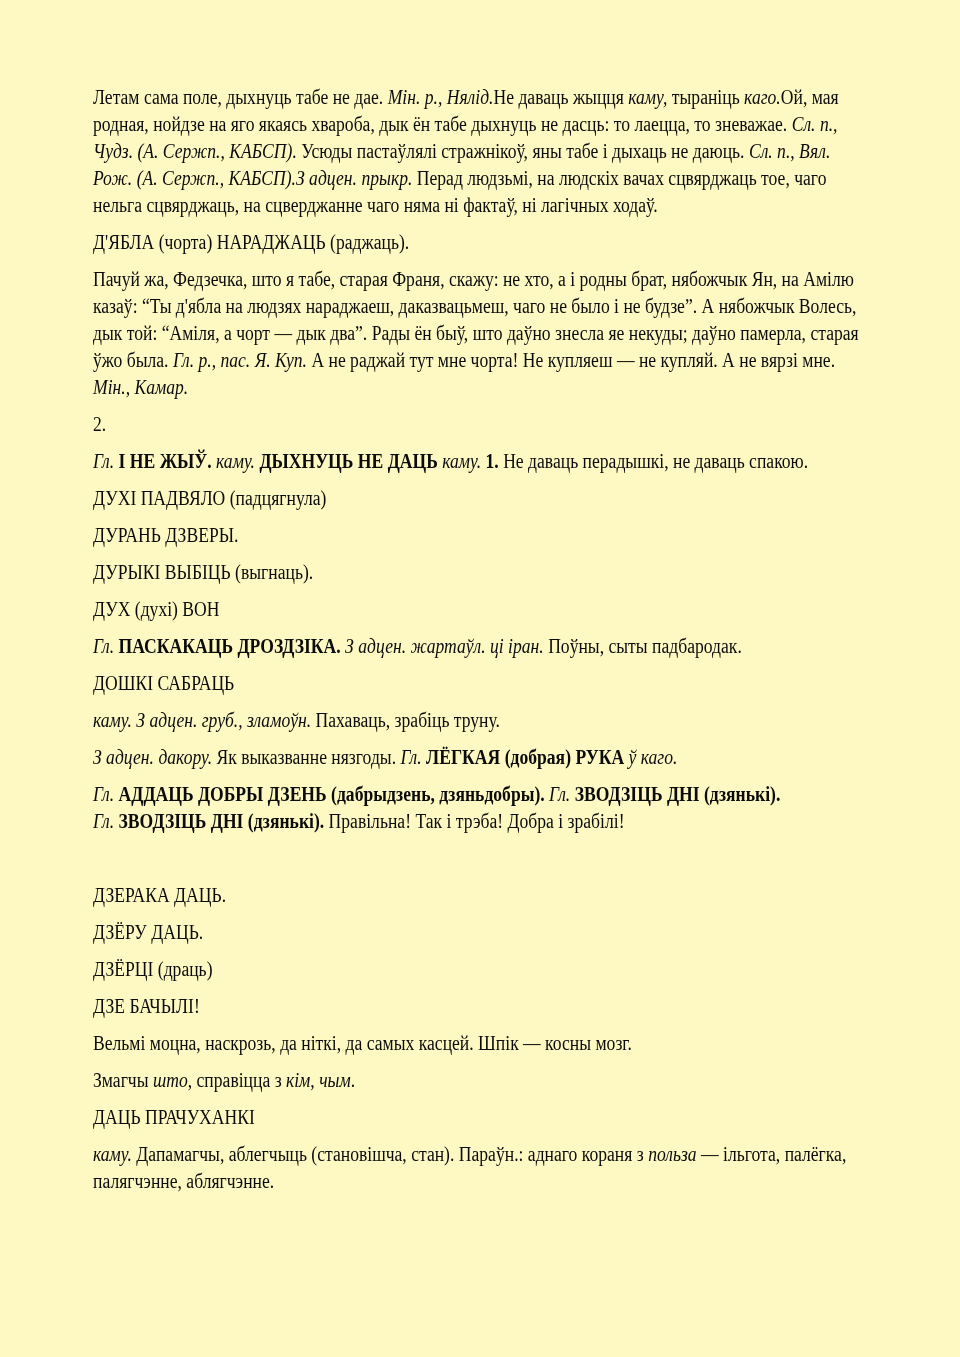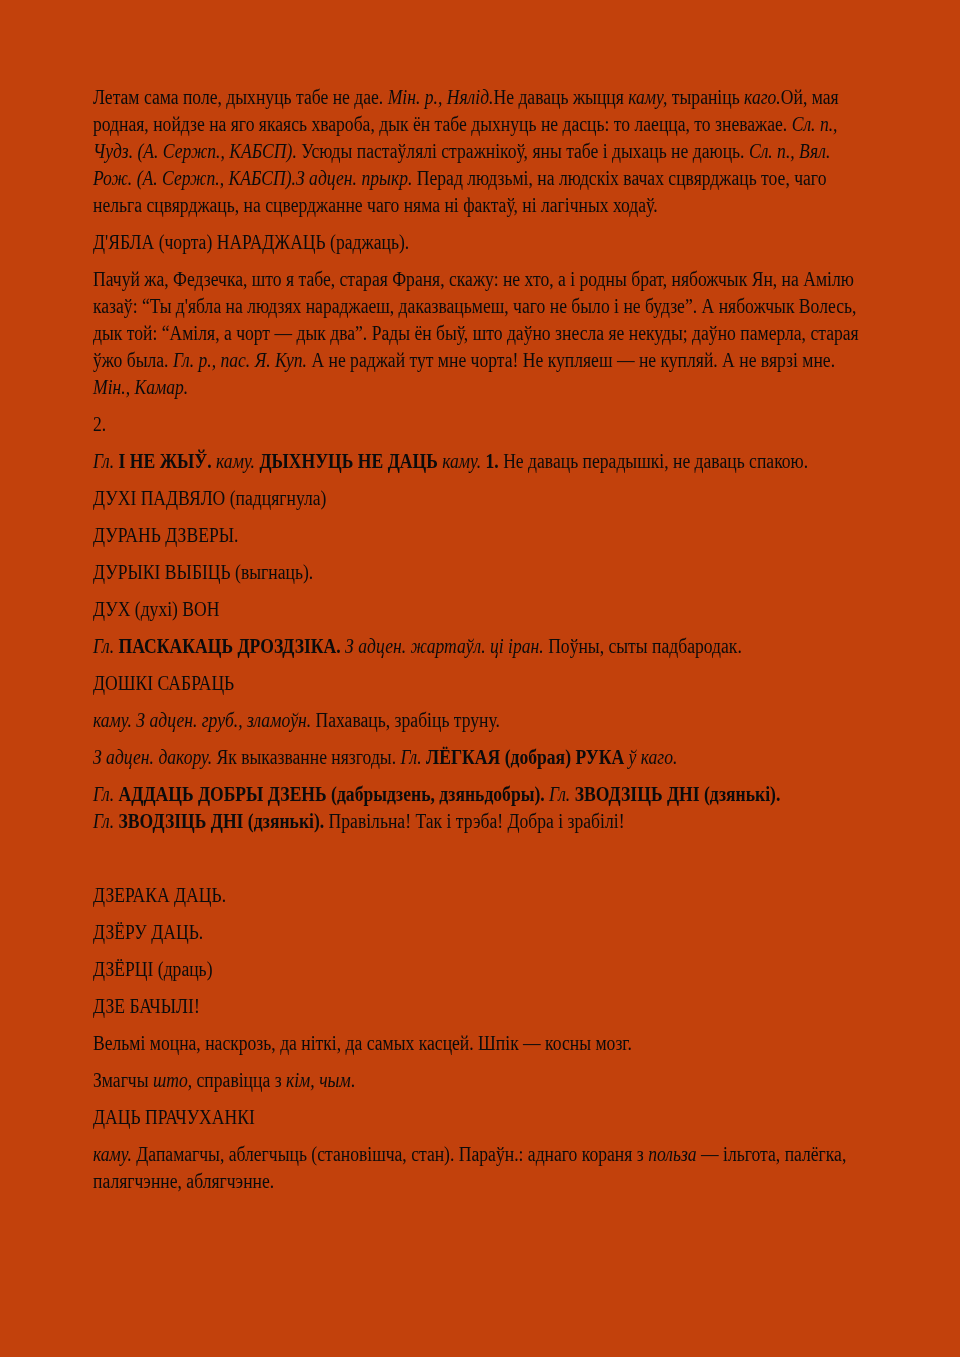--- a/index.html
+++ b/index.html
@@ -7,21 +7,21 @@
     padding: 0;
     width: 960px;
     height: 1357px;
     background: #ffffff;
     overflow: hidden;
   }
   .page {
     position: relative;
     width: 960px;
     height: 1357px;
-    background: #c2410c;
+    background: #fef9c3;
   }
   .content {
     position: absolute;
     left: 93px;
     top: 84px;
     width: 880px;
     transform: scaleX(0.88);
     transform-origin: 0 0;
     font-family: "Liberation Serif", "DejaVu Serif", serif;
     font-size: 20px;

